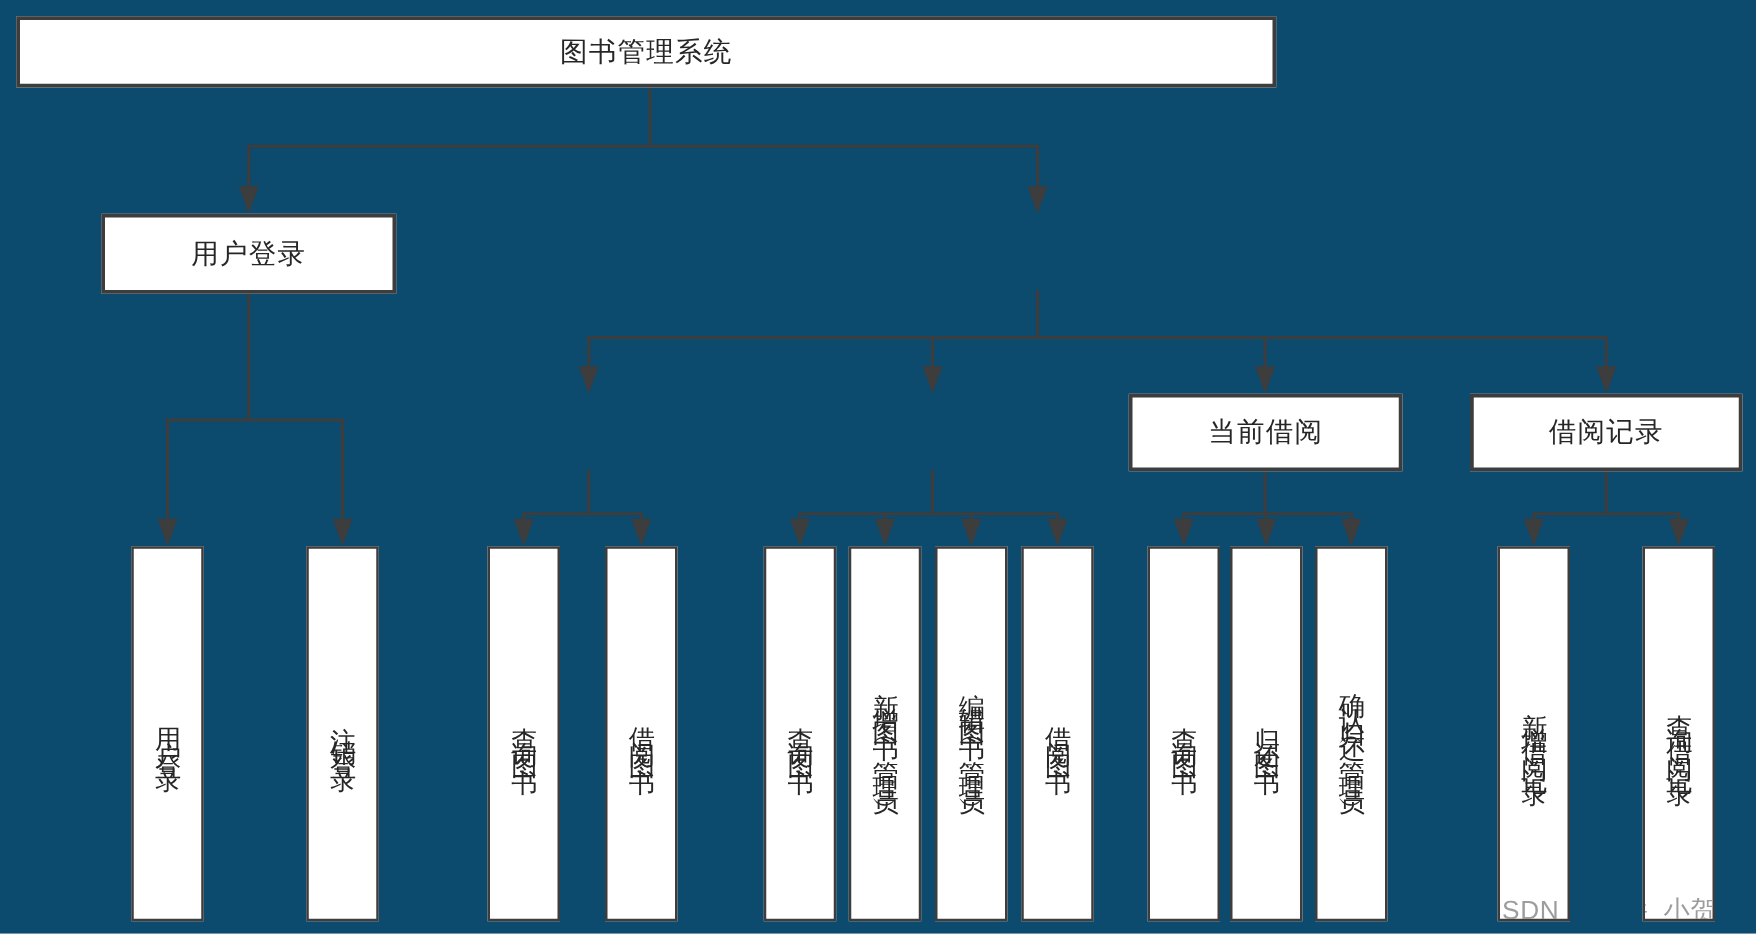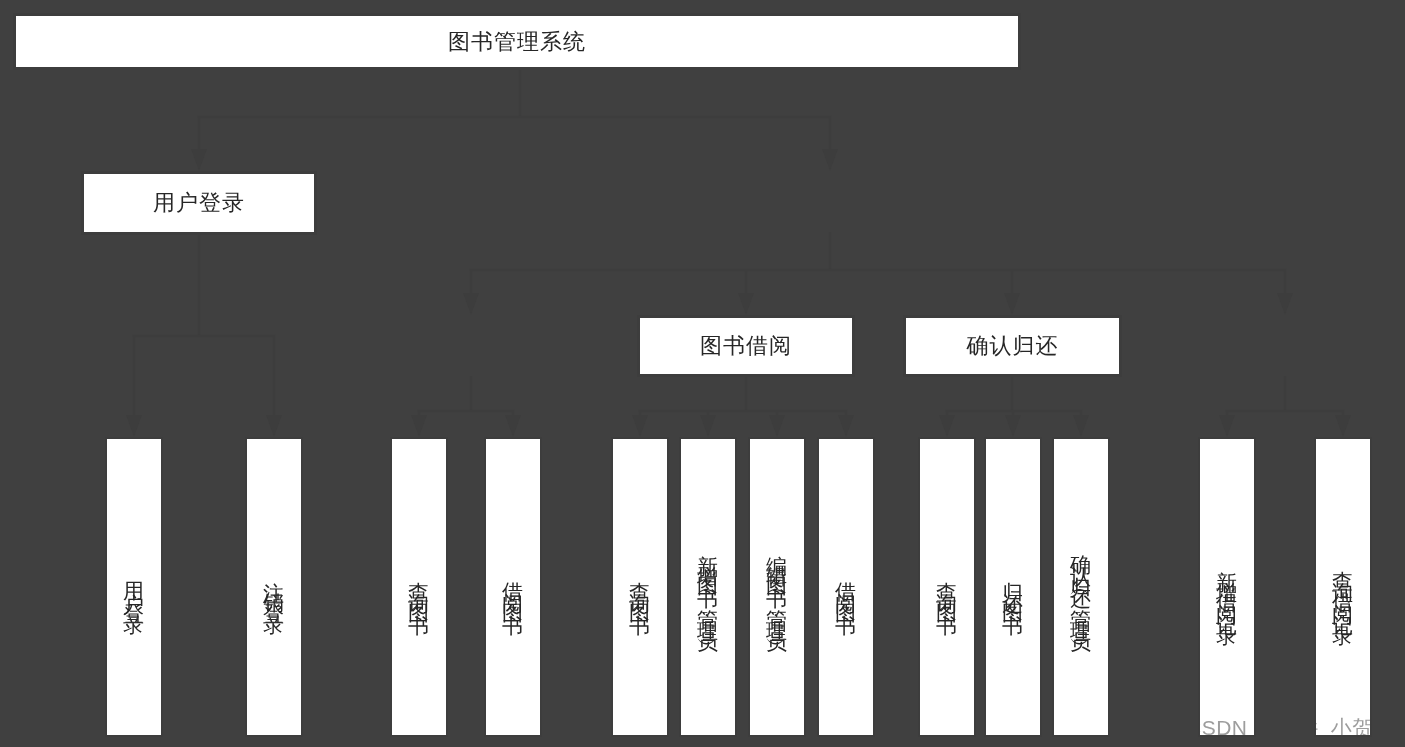--- a/index.html
+++ b/index.html
@@ -1,19 +1,19 @@
 <!DOCTYPE html>
 <html><head>
 <meta charset="utf-8">
 <style>
   html,body{margin:0;padding:0;background:#ffffff;}
   .stage{
     position:relative;
     width:1405px;height:747px;
-    background:#404040;
+    background:#0c4a6e;
     overflow:hidden;
     font-family:"Liberation Sans","DejaVu Sans",sans-serif;
     color:#262626;
   }
   .wires{position:absolute;left:0;top:0;z-index:1;}
   .node{
     position:absolute;
     box-sizing:border-box;
     background:#ffffff;
     border:3px solid #3d3d3d;
@@ -90,25 +90,25 @@
   </svg>
 
   <div class="node" style="left:13px;top:13px;width:1008px;height:57px">
     <span>图书管理系统</span>
   </div>
 
   <div class="node" style="left:81px;top:171px;width:236px;height:64px">
     <span>用户登录</span>
   </div>
 
-  <div class="node" style="left:637px;top:315px;width:218px;height:62px">
-    <span>图书借阅</span>
+  <div class="node" style="left:903px;top:315px;width:219px;height:62px">
+    <span>当前借阅</span>
   </div>
-  <div class="node" style="left:903px;top:315px;width:219px;height:62px">
-    <span>确认归还</span>
+  <div class="node" style="left:1176px;top:315px;width:218px;height:62px">
+    <span>借阅记录</span>
   </div>
 
   <div class="node leaf" style="left:105px;top:437px;width:58px;height:300px">
     <span class="vtext">用户登录</span>
   </div>
   <div class="node leaf" style="left:245px;top:437px;width:58px;height:300px">
     <span class="vtext">注销登录</span>
   </div>
   <div class="node leaf" style="left:390px;top:437px;width:58px;height:300px">
     <span class="vtext">查询图书</span>

